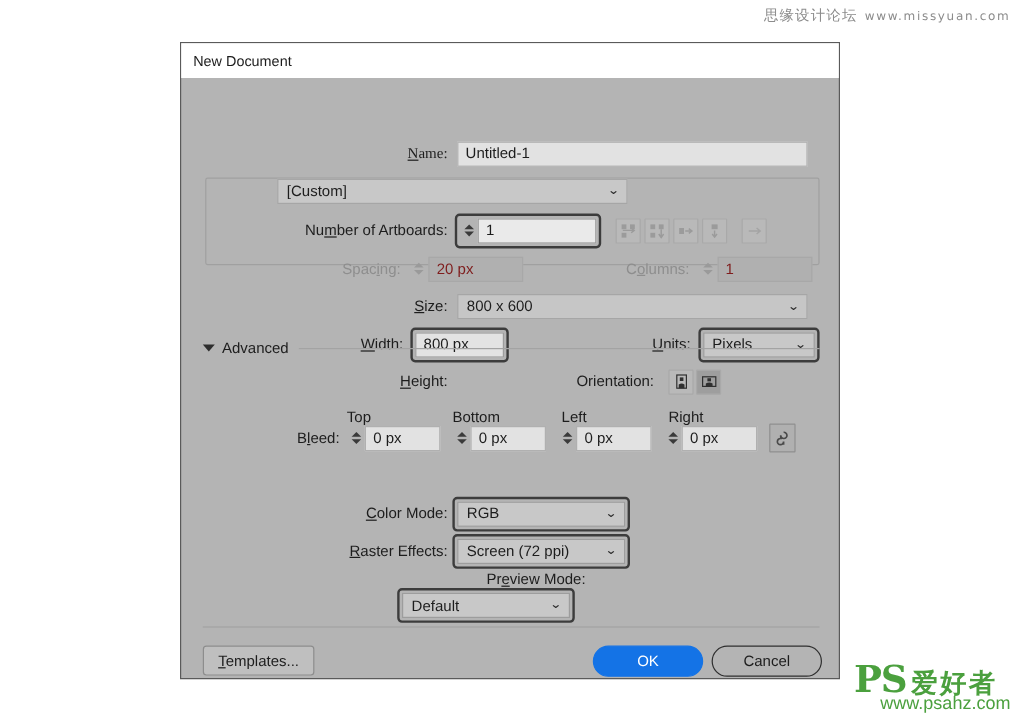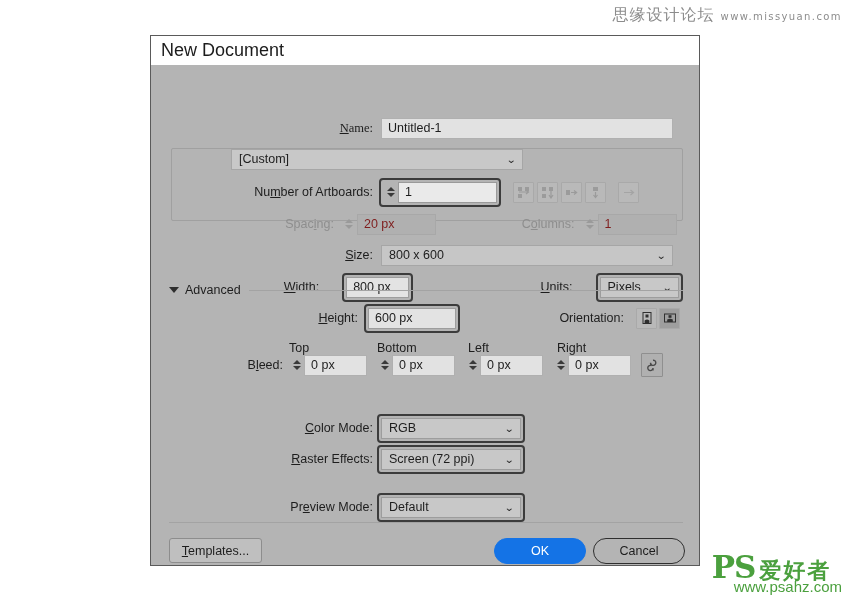--- a/index.html
+++ b/index.html
@@ -6,21 +6,21 @@
   body{
     width:850px;height:600px;background:#ffffff;
     font-family:"Liberation Sans","DejaVu Sans",sans-serif;
     -webkit-font-smoothing:antialiased;overflow:hidden;position:relative;
   }
   
   .wm-top{
     position:absolute;top:5px;right:8px;font-size:11px;color:#8c8c8c;
     letter-spacing:.5px;white-space:nowrap;font-family:"DejaVu Sans",sans-serif;
   }
-  .wm-top .cn{font-size:16px;letter-spacing:1px;}
+  .wm-top .cn{font-size:12px;letter-spacing:1px;}
   .wm-top .url{font-size:10px;letter-spacing:1.4px;margin-left:2px;}
   .wm-bottom{
     position:absolute;right:8px;bottom:6px;text-align:left;line-height:1;
     color:#3d9b35;white-space:nowrap;
   }
   .wm-bottom .lg{
     font-size:31px;font-weight:bold;font-family:"DejaVu Serif",serif;
     color:#4ba03e;letter-spacing:-1px;display:inline-block;
   }
   .wm-bottom .cn2{
@@ -34,21 +34,21 @@
 
   
   .dialog{
     position:absolute;left:150px;top:35px;width:550px;height:531px;
     background:#b4b4b4;border:1px solid #5a5a5a;box-sizing:border-box;
   }
   .titlebar{
     height:29px;background:#ffffff;display:flex;align-items:center;
     padding-left:10px;box-sizing:border-box;
   }
-  .titlebar .t{font-size:18px;color:#1c1c1c;}
+  .titlebar .t{font-size:12px;color:#1c1c1c;}
   .body{position:relative;height:502px;}
 
   
   .groupbox{
     position:absolute;left:20px;top:83px;width:512px;height:73px;
     border:1px solid #a0a0a0;border-radius:2px;box-sizing:border-box;
   }
 
   .row{position:absolute;display:flex;align-items:center;height:22px;}
   .lbl{
@@ -228,43 +228,38 @@
     </div>
 
     <div class="row" style="left:72px;top:179px;width:450px;">
       <span class="lbl" style="width:150px;"><span class="u">S</span>ize:</span>
       <div class="sel" style="margin-left:8px;width:292px;">
         <span>800 x 600</span>
         <span class="cv">⌄</span>
       </div>
     </div>
 
-    <div class="row" style="left:72px;top:208px;width:460px;height:28px;gap:17px;">
+    <div class="row" style="left:72px;top:208px;width:460px;height:28px;">
       <span class="lbl" style="width:150px;"><span class="u">W</span>idth:</span>
       <div class="focus" style="margin-left:6px;width:106px;height:29px;">
         <div class="inp" style="flex:1;height:21px;background:#e3e3e3;border-color:#9d9d9d;">
           <span>800 px</span>
         </div>
       </div>
       <span class="lbl" style="width:82px;margin-left:90px;"><span class="u">U</span>nits:</span>
       <div class="focus" style="margin-left:6px;width:132px;height:29px;">
         <div class="sel" style="flex:1;height:21px;background:#c8c8c8;border-color:#9d9d9d;">
           <span>Pixels</span>
           <span class="cv">⌄</span>
         </div>
       </div>
     </div>
 
     <div class="row" style="left:72px;top:239px;width:460px;height:28px;">
       <span class="lbl" style="width:150px;"><span class="u">H</span>eight:</span>
-      <div class="focus" style="margin-left:6px;width:106px;height:29px;">
-        <div class="inp" style="flex:1;height:21px;background:#e3e3e3;border-color:#9d9d9d;">
-          <span>600 px</span>
-        </div>
-      </div>
       <span class="lbl" style="width:82px;margin-left:90px;white-space:nowrap;">Orientation:</span>
       <div style="display:flex;margin-left:12px;">
         <div class="ibtn" style="margin-right:2px;">
           <svg width="14" height="14" viewBox="0 0 14 14">
             <rect x="3" y="1.5" width="8" height="11" fill="none" stroke="#2f2f2f" stroke-width="1"></rect>
             <rect x="5.5" y="3.5" width="3" height="3" fill="#2f2f2f"></rect>
             <path d="M4.6 12.5 L4.6 9.5 Q7 7.6 9.4 9.5 L9.4 12.5 Z" fill="#2f2f2f"></path>
           </svg>
         </div>
         <div class="ibtn on">
@@ -365,21 +360,21 @@
     <div class="row" style="left:52px;top:380px;width:400px;height:28px;">
       <span class="lbl" style="width:170px;"><span class="u">R</span>aster Effects:</span>
       <div class="focus" style="margin-left:4px;width:148px;height:29px;">
         <div class="sel" style="flex:1;height:21px;background:#c8c8c8;border-color:#9d9d9d;">
           <span>Screen (72 ppi)</span>
           <span class="cv">⌄</span>
         </div>
       </div>
     </div>
 
-    <div class="row" style="left:52px;top:428px;width:400px;height:28px;">
+    <div class="row" style="left:52px;top:411px;width:400px;height:28px;flex-direction:column;">
       <span class="lbl" style="width:170px;">Pr<span class="u">e</span>view Mode:</span>
       <div class="focus" style="margin-left:4px;width:148px;height:29px;">
         <div class="sel" style="flex:1;height:21px;background:#c8c8c8;border-color:#9d9d9d;">
           <span>Default</span>
           <span class="cv">⌄</span>
         </div>
       </div>
     </div>
 
     <div style="position:absolute;left:18px;top:457px;width:514px;height:1px;background:#a3a3a3;"></div>

